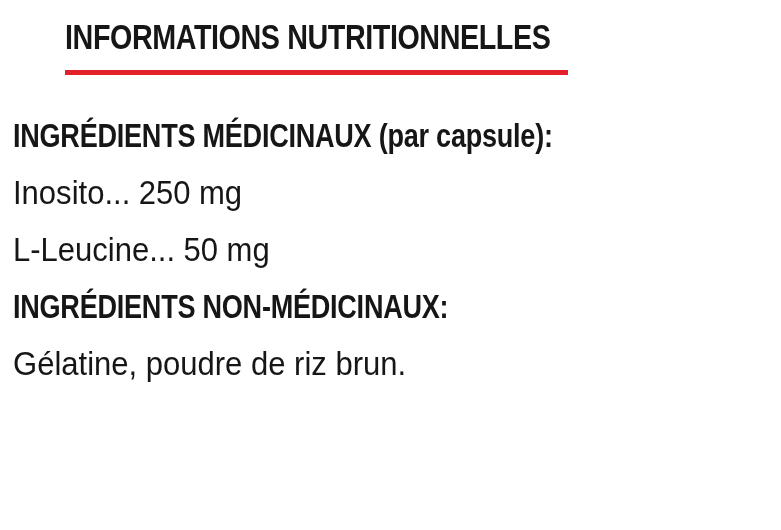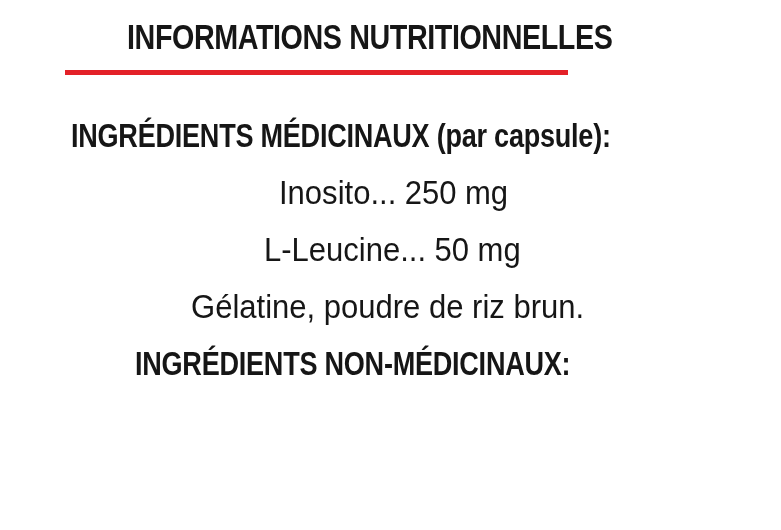--- a/index.html
+++ b/index.html
@@ -4,21 +4,21 @@
 <style>
   * { margin: 0; padding: 0; box-sizing: border-box; }
   html, body {
     width: 781px;
     height: 530px;
     background: #ffffff;
     overflow: hidden;
     font-family: "Liberation Sans", "DejaVu Sans", sans-serif;
     color: #161616;
   }
-  .panel { padding-top: 15px; text-align: center; }
+  .panel { padding-top: 15px; }
 
   
   .title-row {
     margin-left: 65px;
     font-size: 35px;
     line-height: 44px;
     font-weight: bold;
     letter-spacing: -0.5px;
   }
   .inner {
@@ -30,21 +30,21 @@
 
   
   .rule {
     margin-left: 65px;
     margin-top: 11px;
     width: 503px;
     height: 5px;
   }
 
   
-  .body-block { margin-left: 20px; margin-top: 32px; }
+  .body-block { margin-left: 13px; margin-top: 32px; }
   .row { font-size: 33px; line-height: 57px; }
   .row.bold { font-weight: bold; letter-spacing: -0.3px; }
   .row.bold .inner { transform: scaleX(0.82); }
   .row.reg .inner { transform: scaleX(0.94); }
   .amt { margin-left: 0.27em; }
 </style>
 </head>
 <body style="background: rgb(255, 255, 255); color: rgb(22, 22, 22);">
 
 <div class="panel">
@@ -56,18 +56,18 @@
   <div class="body-block">
 
     <div class="row bold"><span class="inner"><span>INGRÉDIENTS MÉDICINAUX (par capsule):</span></span></div>
 
 
     <div class="row reg"><span class="inner"><span>Inosito</span><span>...</span><span class="amt">250 mg</span></span></div>
 
 
     <div class="row reg"><span class="inner"><span>L-Leucine</span><span>...</span><span class="amt">50 mg</span></span></div>
 
+    <div class="row bold"><span class="inner"><span>INGRÉDIENTS NON-MÉDICINAUX:</span></span></div>
+
     <div class="row reg"><span class="inner"><span>Gélatine, poudre de riz brun.</span></span></div>
-
-    <div class="row bold"><span class="inner"><span>INGRÉDIENTS NON-MÉDICINAUX:</span></span></div>
 
   </div>
 </div>
 
 </body></html>

